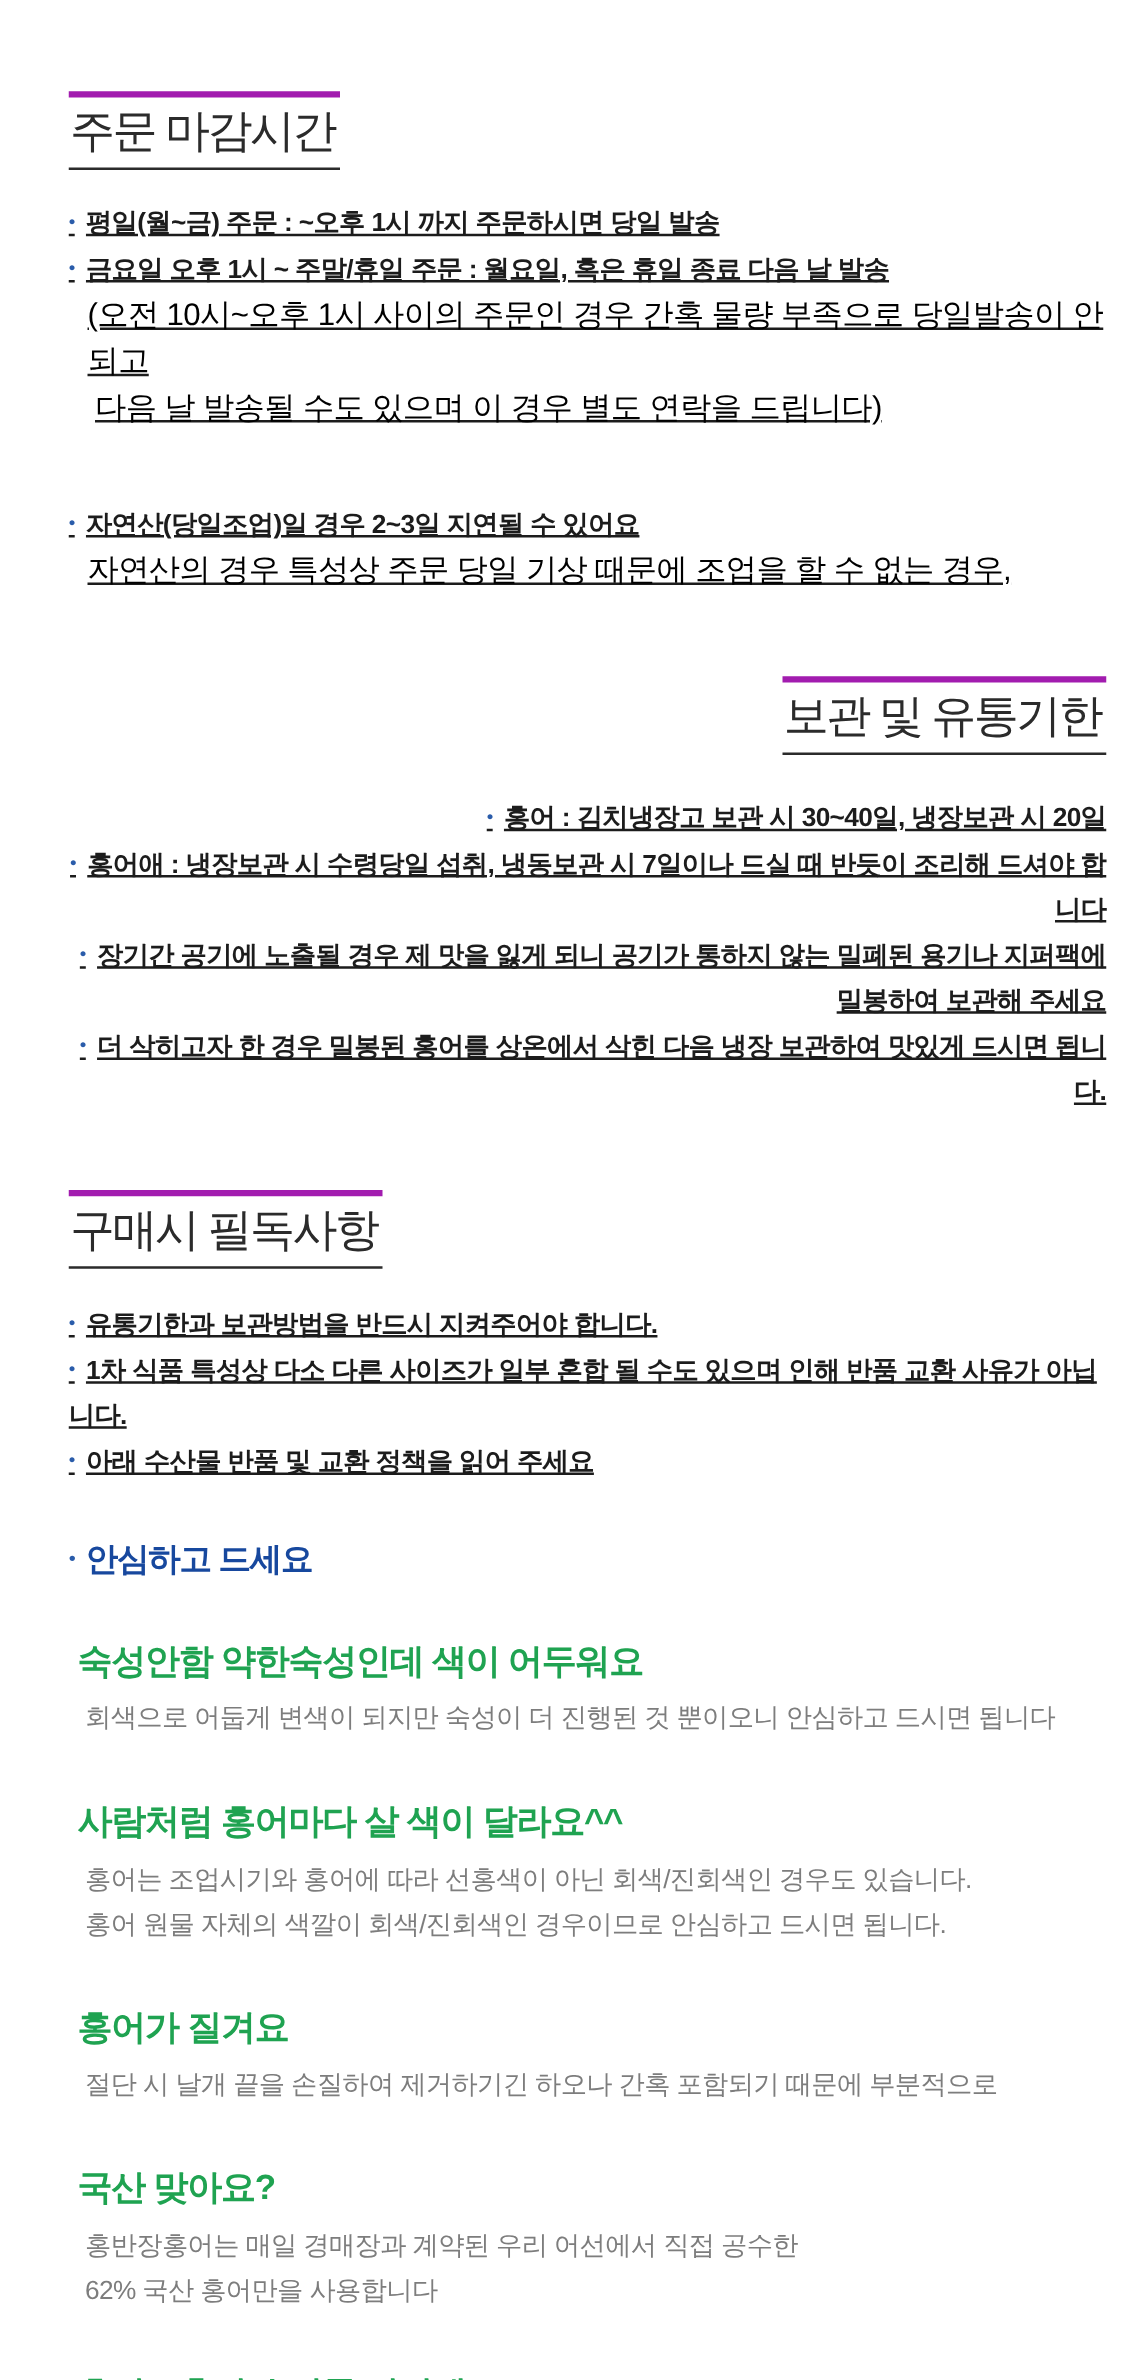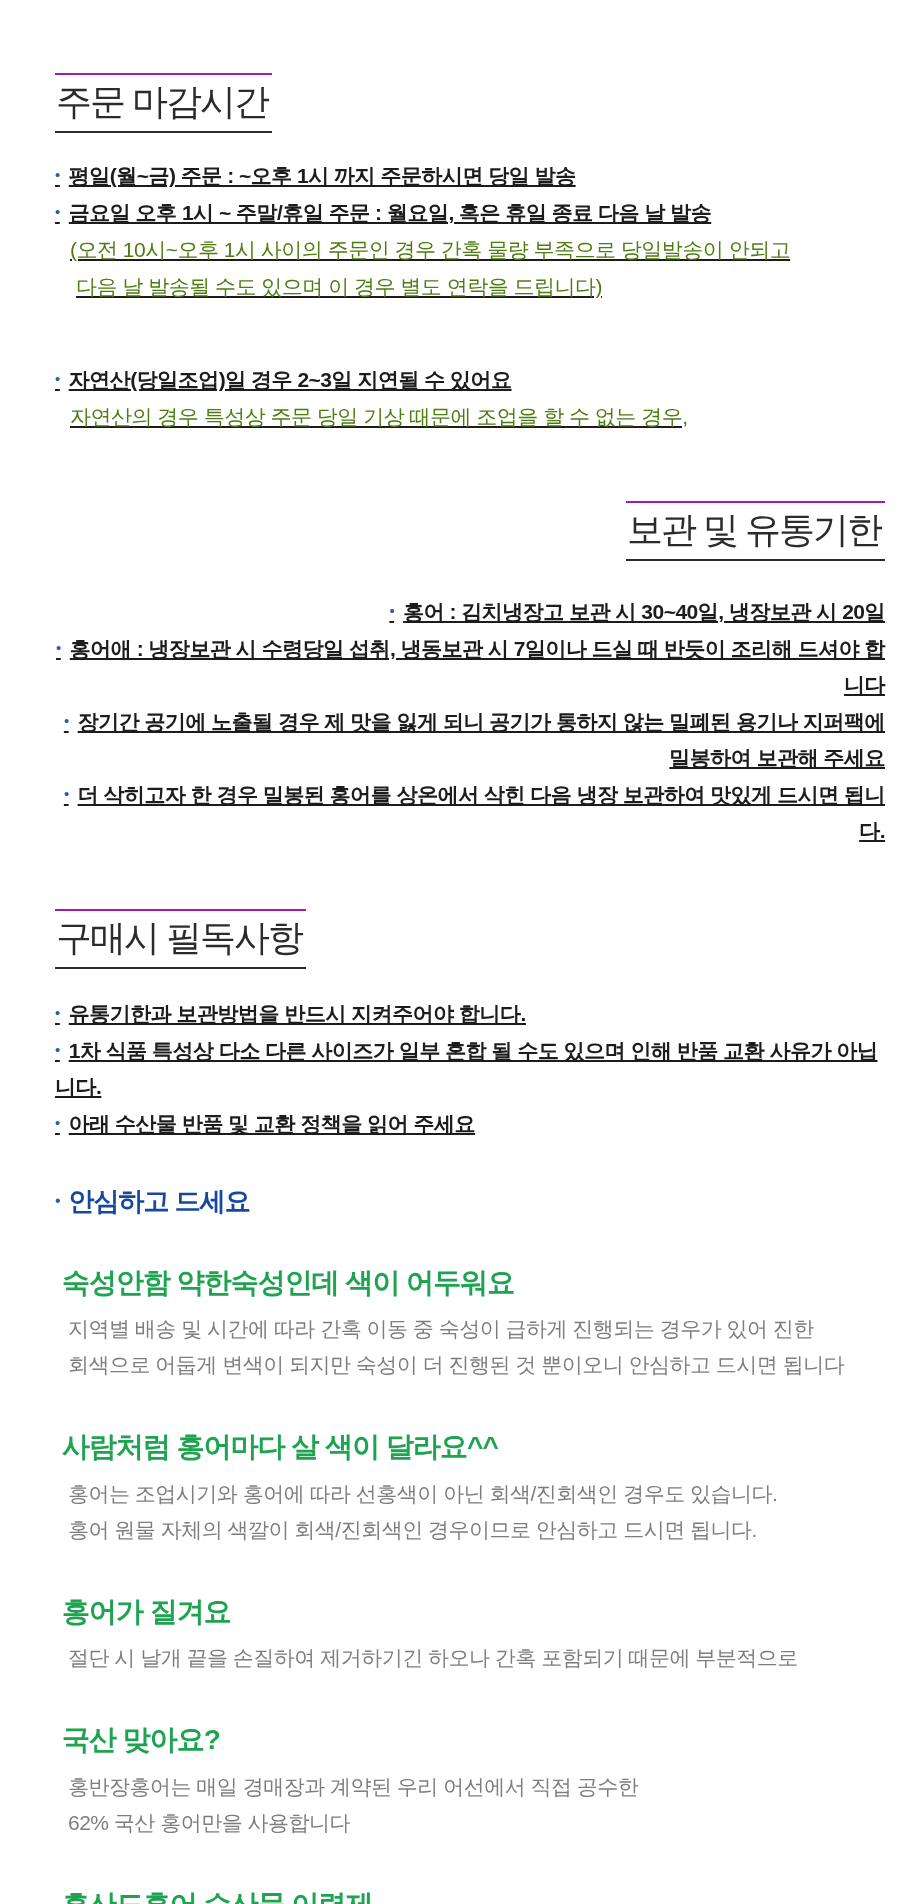--- a/index.html
+++ b/index.html
@@ -12,21 +12,21 @@
   .page{padding:73px 15px 40px 55px;width:830px;}
 
   
   .section-title{
     display:inline-block;
     font-size:36px;
     font-weight:300;
     letter-spacing:-2px;
     color:#2b2b2b;
     line-height:1;
-    border-top:2px solid #a21caf;
+    border-top:5px solid #a21caf;
     border-bottom:2px solid #2b2b2b;
     padding:9px 4px 11px 1px;
     margin:0;
   }
 
   .bullets{margin-top:24px;text-decoration:underline;}
   .b{
     font-size:21px;
     font-weight:700;
     color:#1c1c1c;
@@ -35,23 +35,23 @@
     margin:0;
   }
   .dot{
     color:#2a5caa;
     font-size:15px;
     margin-right:9px;
     vertical-align:3px;
     font-weight:400;
   }
   .note{
-    font-size:21px;
+    font-size:25px;
     font-weight:400;
-    color:#4d7c0f;
+    color:#000000;
     line-height:37px;
     letter-spacing:-0.5px;
     margin:0;
     padding-left:15px;
   }
   .note.indent2{padding-left:21px;}
 
   .gap-s1-b3{margin-top:56px;}
   .sec2{margin-top:66px;text-align:right;}
   .sec2 .bullets{margin-top:32px;}
@@ -119,21 +119,20 @@
     <div class="bullets">
       <p class="b"><span class="dot">•</span><span>유통기한과 보관방법을 반드시 지켜주어야 합니다.</span></p>
       <p class="b"><span class="dot">•</span><span>1차 식품 특성상 다소 다른 사이즈가 일부 혼합 될 수도 있으며 인해 반품 교환 사유가 아닙니다.</span></p>
       <p class="b"><span class="dot">•</span><span>아래 수산물 반품 및 교환 정책을 읽어 주세요</span></p>
     </div>
 
     <p class="blue-head"><span class="dot">•</span><span>안심하고 드세요</span></p>
 
     <div class="faq-block">
       <p class="faq-heading">숙성안함 약한숙성인데 색이 어두워요</p>
-      <p class="faq-line">지역별 배송 및 시간에 따라 간혹 이동 중 숙성이 급하게 진행되는 경우가 있어 진한</p>
       <p class="faq-line">회색으로 어둡게 변색이 되지만 숙성이 더 진행된 것 뿐이오니 안심하고 드시면 됩니다</p>
     </div>
 
     <div class="faq-block">
       <p class="faq-heading">사람처럼 홍어마다 살 색이 달라요^^</p>
       <p class="faq-line">홍어는 조업시기와 홍어에 따라 선홍색이 아닌 회색/진회색인 경우도 있습니다.</p>
       <p class="faq-line">홍어 원물 자체의 색깔이 회색/진회색인 경우이므로 안심하고 드시면 됩니다.</p>
     </div>
 
     <div class="faq-block">

